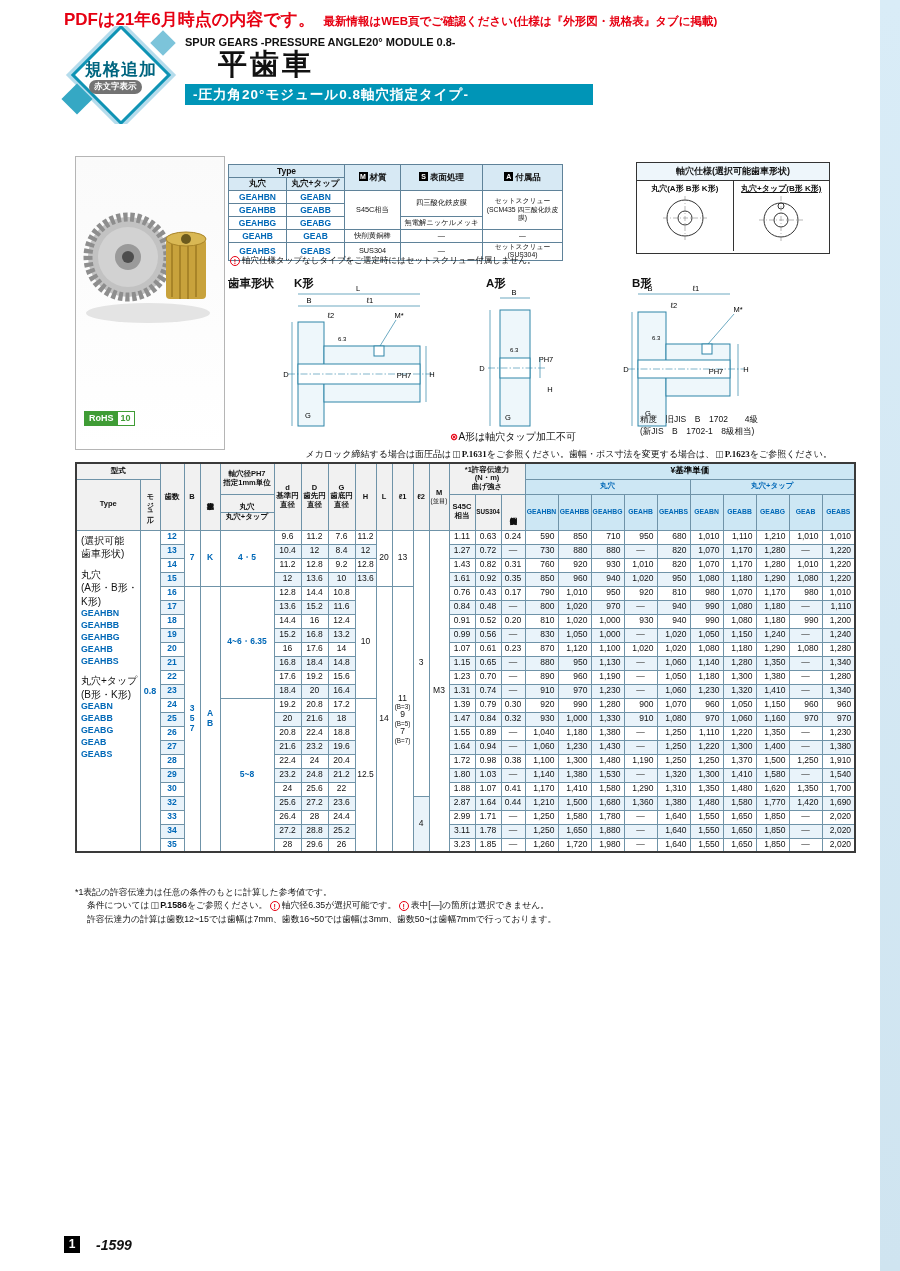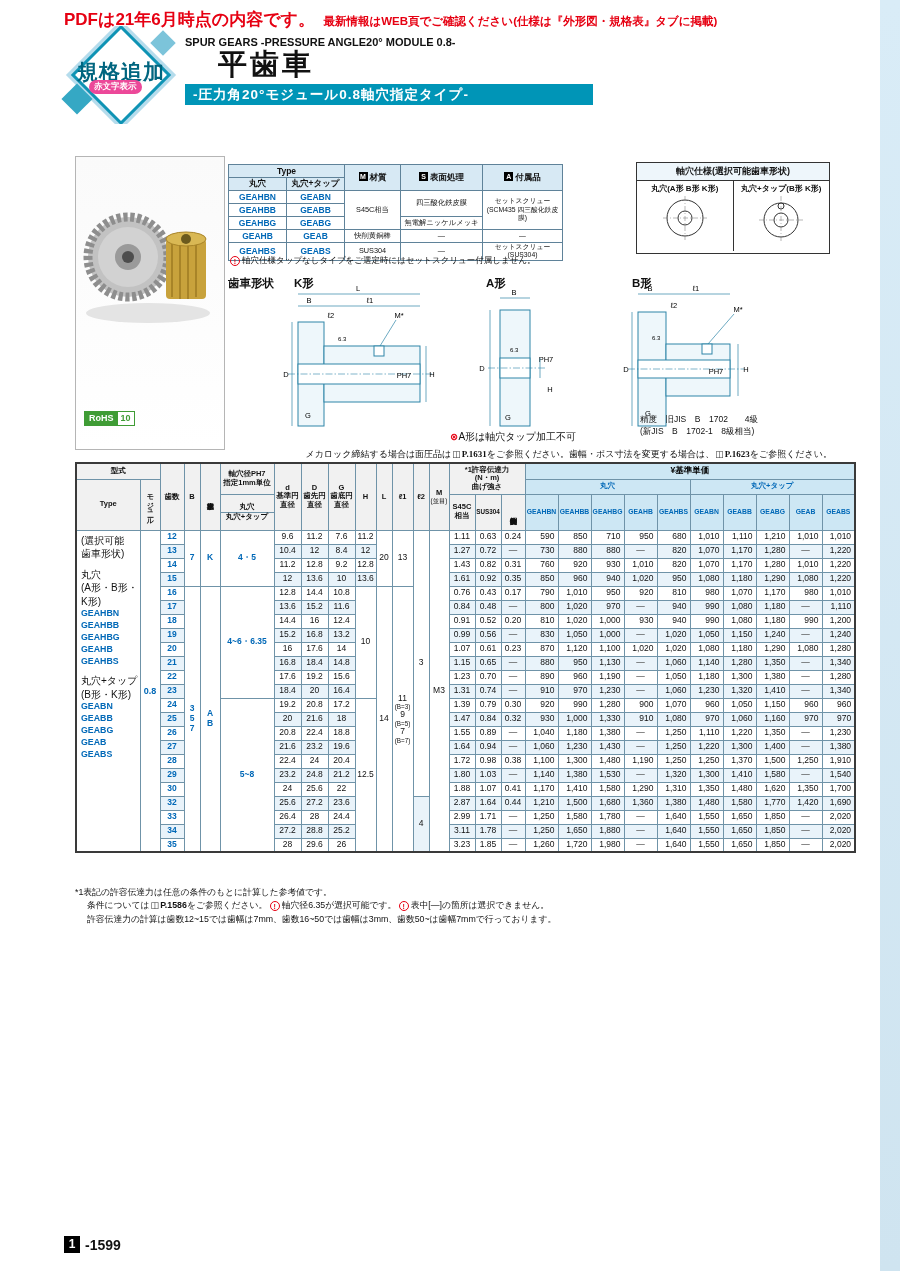--- a/index.html
+++ b/index.html
@@ -11,22 +11,22 @@
 .bold{font-weight:bold;}
 
 
 .top-banner{position:absolute;left:64px;top:8px;white-space:nowrap;}
 .top-banner .main{font-size:17px;font-weight:bold;color:#e60012;}
 .top-banner .sub{font-size:11.5px;font-weight:bold;color:#e60012;margin-left:4px;}
 
 
 .badge{position:absolute;left:56px;top:26px;width:130px;height:98px;}
 .badge svg{position:absolute;left:0;top:0;}
-.badge .badge-l1{position:absolute;left:0;top:32px;width:130px;text-align:center;font-size:21px;font-weight:bold;color:#00657f;letter-spacing:1px;}
-.badge .badge-l2{position:absolute;left:33px;top:54px;background:#ec4899;color:#fff;font-size:8.5px;font-weight:bold;border-radius:7px;padding:1px 5px;}
+.badge .badge-l1{position:absolute;left:0;top:32px;width:130px;text-align:center;font-size:17px;font-weight:bold;color:#00657f;letter-spacing:1px;}
+.badge .badge-l2{position:absolute;left:33px;top:54px;background:#737373;color:#fff;font-size:8.5px;font-weight:bold;border-radius:7px;padding:1px 5px;}
 
 
 .hdr{position:absolute;left:185px;top:36px;width:640px;}
 .hdr .eyebrow{font-size:11px;font-weight:bold;letter-spacing:0;}
 .hdr .title{font-size:29px;font-weight:bold;letter-spacing:3px;line-height:1.15;margin-left:33px;}
 .hdr .subbar{margin-top:3px;width:408px;height:21px;background:#0095b7;color:#fff;font-size:13.5px;font-weight:bold;line-height:21px;padding-left:8px;letter-spacing:1px;}
 
 
 .photo-box{position:absolute;left:75px;top:156px;width:150px;height:294px;border:1px solid #b5b5b5;background:linear-gradient(180deg,#fafafa,#fff);}
 .rohs{position:absolute;left:8px;bottom:23px;display:flex;align-items:center;border:1px solid #3f9c35;height:15px;}
@@ -44,21 +44,21 @@
 .sq{display:inline-block;background:#000;color:#fff;font-size:7px;width:9px;height:9px;line-height:9px;text-align:center;margin-right:2px;vertical-align:1px;}
 .type-note{position:absolute;left:230px;top:255px;font-size:8.5px;}
 .note-icon{display:inline-block;width:10px;height:10px;border:1px solid #e60012;border-radius:50%;color:#e60012;font-size:7px;line-height:9px;text-align:center;font-weight:bold;margin-right:2px;vertical-align:-1px;}
 .note-icon::after{content:"!";}
 
 
 .hole-box{position:absolute;left:636px;top:162px;width:194px;height:92px;border:1px solid #333;background:#fff;}
 .hole-box .hb-title{font-size:9px;font-weight:bold;text-align:center;border-bottom:1px solid #333;padding:2px 0;background:#eef6fb;}
 .hole-box .hb-cols{display:flex;height:70px;}
 .hole-box .hb-col{flex:1;text-align:center;}
-.hole-box .hb-col + .hb-col{border-left:1px solid #333;}
+.hole-box .hb-col + .hb-col{border-left:1px solid #333;text-decoration:underline;}
 .hole-box .hb-label{font-size:8px;font-weight:bold;padding-top:2px;}
 
 
 .shapes{position:absolute;left:228px;top:268px;width:604px;height:186px;}
 .shape-label{position:absolute;font-size:11.5px;font-weight:bold;}
 .shape-svg{position:absolute;}
 .part{fill:#eef7fb;stroke:#2e85a8;stroke-width:1;}
 .bore{fill:#fff;stroke:#2e85a8;stroke-width:1;}
 .cl{stroke:#2e85a8;stroke-width:0.6;stroke-dasharray:7 2 1.5 2;}
 .dim{stroke:#2e85a8;stroke-width:0.7;}
@@ -98,21 +98,21 @@
 .model-cell .ml-sp{height:7px;}
 .module-cell{font-size:9px !important;}
 
 
 .footnotes{position:absolute;left:75px;top:886px;font-size:8.8px;line-height:1.5;}
 .footnotes .ind{padding-left:12px;}
 
 
 .page-num{position:absolute;left:64px;top:1236px;display:flex;align-items:center;}
 .page-num .box{background:#000;color:#fff;font-weight:bold;font-size:12px;width:16px;height:17px;line-height:17px;text-align:center;}
-.page-num .rest{font-size:14px;font-weight:bold;margin-left:5px;}
+.page-num .rest{font-size:14px;font-weight:bold;margin-left:16px;font-style:italic;}
 </style>
 </head>
 <body>
 
 <div class="page">
 
   <div class="top-banner">
     <span class="main">PDFは21年6月時点の内容です。</span>
     <span class="sub">最新情報はWEB頁でご確認ください(仕様は『外形図・規格表』タブに掲載)</span>
   </div>

